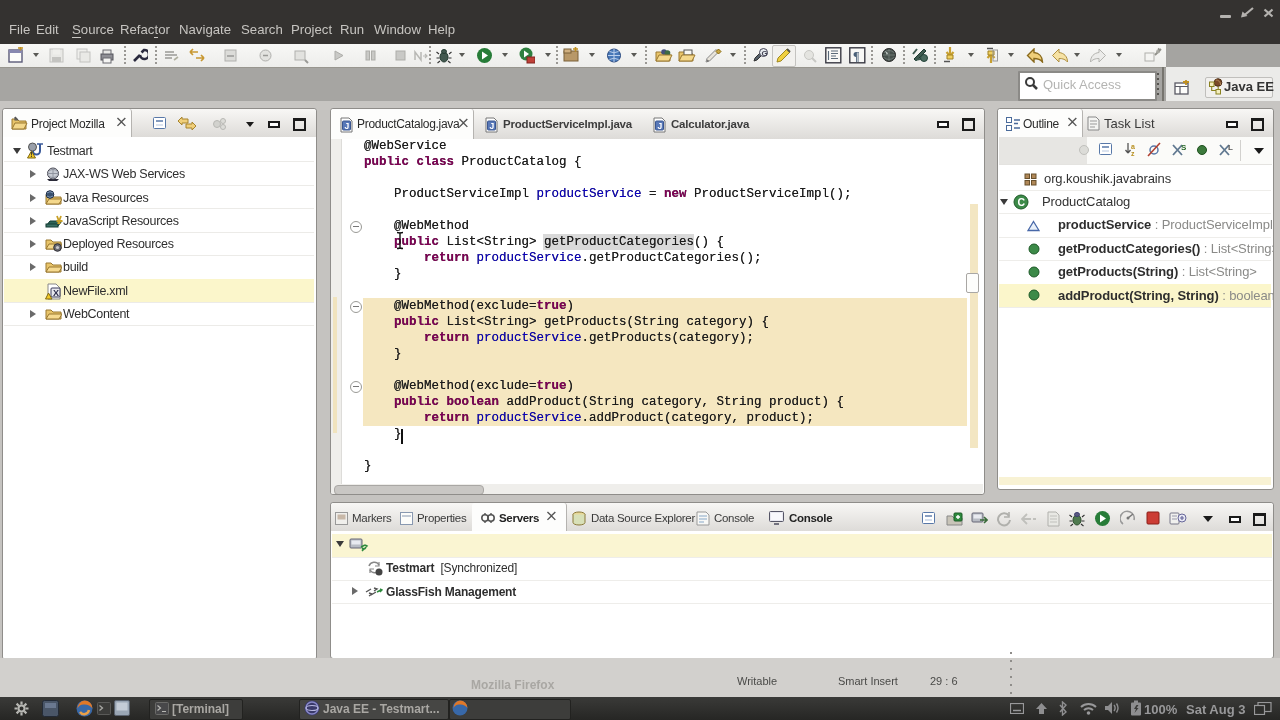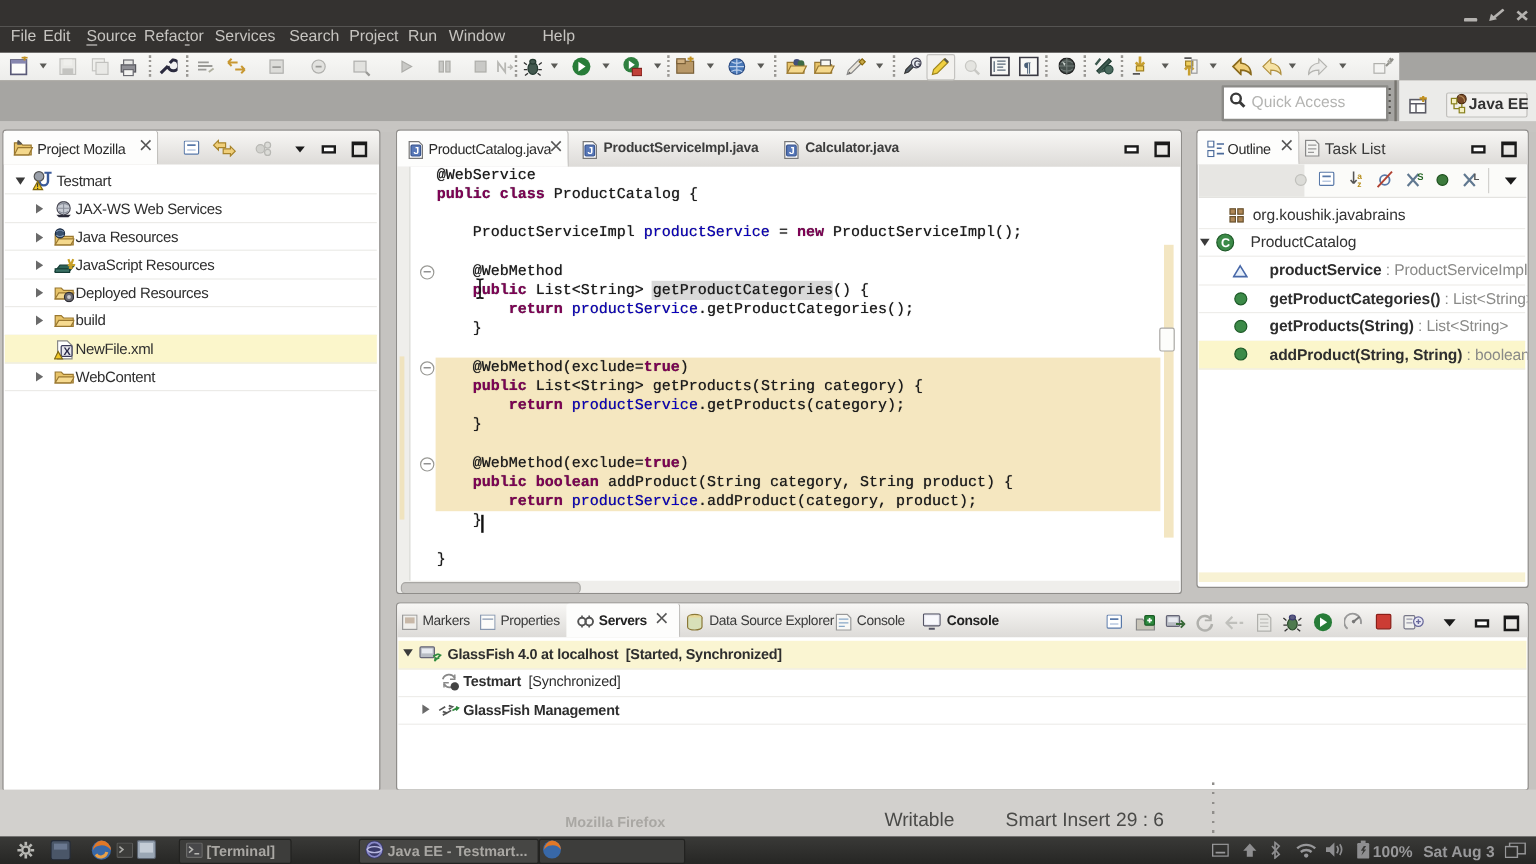--- a/index.html
+++ b/index.html
@@ -19,21 +19,21 @@
   
   #band{top:68px;left:0;width:1280px;height:33px;background:#a6a5a2;}
   #bandlight{top:101px;left:0;width:1280px;height:9px;background:#c7c5c2;}
   #perspbar{top:67px;left:1166px;width:114px;height:34px;background:#ebebe9;}
   #qa{top:71px;left:1018px;width:135px;height:26px;background:#fff;border:2px solid #8b8a87;border-radius:1px;}
   #qatext{top:77px;left:1043px;font-size:13px;color:#b4b4b2;}
   #javaee{top:77px;left:1205px;width:66px;height:19px;background:#f1f0ee;border:1px solid #c0bfbc;border-radius:2px;}
   #javaeetext{top:79px;left:1224px;font-size:13px;font-weight:bold;color:#333;}
   
   #statusband{top:658px;left:0;width:1280px;height:39px;background:#d2d0cd;}
-  .status{top:675px;font-size:16px;color:#4a4a48;}
+  .status{top:675px;font-size:11px;color:#4a4a48;}
   #watermark{top:658px;left:1014px;width:259px;font-size:23.5px;font-weight:bold;color:#303030;letter-spacing:-0.4px;text-align:right;}
   
   #taskbar{top:697px;left:0;width:1280px;height:23px;background:linear-gradient(#3a3a38,#262624);}
   .tbtext{font-size:12px;font-weight:bold;color:#a9a7a3;}
   .tbbtn{top:699px;height:19px;background:#3d3d3b;border:1px solid #222220;border-radius:2px;}
   
   .panel{background:#fff;border:1px solid #8f8d8a;border-radius:3px;overflow:hidden;}
   .phdr{position:absolute;top:0;left:0;right:0;height:28px;background:linear-gradient(#f8f7f5,#dddbd8);border-radius:3px 3px 0 0;}
   .ptab{position:absolute;top:0;height:28px;background:#fdfdfc;border-right:1px solid #b5b3b0;border-radius:3px 3px 0 0;}
   .ptabtxt{position:absolute;top:8px;font-size:12px;letter-spacing:-0.3px;color:#2b2b2b;}
@@ -75,26 +75,26 @@
     </svg>
   <svg class="abs" style="top:8px;left:1263px" width="11" height="10">
       <path d="M1.5 1.5 L9.5 8.5 M9.5 1.5 L1.5 8.5" stroke="#b4b2af" stroke-width="2.2"></path>
     </svg>
 
   <div class="abs" id="menubar"></div>
   <div class="abs menu" style="left:9px;">File</div>
   <div class="abs menu" style="left:36px;">Edit</div>
   <div class="abs menu" style="left:72px;"><span class="mn">S</span>ource</div>
   <div class="abs menu" style="left:120px;">Refac<span class="mn">t</span>or</div>
-  <div class="abs menu" style="left:179px;">Services</div>
+  <div class="abs menu" style="left:179px;">Navigate</div>
   <div class="abs menu" style="left:241px;">Search</div>
   <div class="abs menu" style="left:291px;">Project</div>
   <div class="abs menu" style="left:340px;">Run</div>
   <div class="abs menu" style="left:374px;">Window</div>
-  <div class="abs menu" style="left:452px;">Help</div>
+  <div class="abs menu" style="left:428px;">Help</div>
 
   <div class="abs" id="toolbar"></div>
   <div id="tbicons">
 
   <svg class="abs" style="top:47px;left:8px" width="17" height="17">
         <rect x="1" y="3" width="13" height="12" fill="#fdfdfb" stroke="#5a5a78" stroke-width="1.4"></rect>
         <rect x="1" y="3" width="13" height="3" fill="#8888b0"></rect>
         <path d="M10 1 h5 M12.5 -1.5 v5" stroke="#c09020" stroke-width="1.6"></path>
       </svg>
   <div class="abs dar" style="top:53px;left:33px"></div>
@@ -637,21 +637,20 @@
 
     <div class="srow hl2" style="top:31px;"></div>
     <div class="srow" style="top:54px;"></div>
     <div class="srow" style="top:77px;"></div>
     <div class="abs exp-c" style="top:38px;left:5px;"></div>
     <svg class="abs" style="top:34px;left:18px" width="20" height="16">
         <rect x="1" y="2" width="12" height="9" rx="1" fill="#b8bcc4" stroke="#667"></rect>
         <rect x="2.5" y="3.5" width="9" height="4" fill="#e8eaf0"></rect>
         <path d="M12 10 l4 -2 M13 13 l4 -2 M16 8 l2 1 -2 2 M13 11 l2 1 -2 2" stroke="#2e8a3e" stroke-width="1.5" fill="none"></path>
       </svg>
-    <div class="stxt" style="top:35px;left:42px;font-weight:bold;">GlassFish 4.0 at localhost&nbsp; [Started, Synchronized]</div>
     <svg class="abs" style="top:57px;left:36px" width="16" height="16">
         <path d="M2 6 a5.5 5.5 0 0 1 10 -1 M13 9 a5.5 5.5 0 0 1 -10 1" stroke="#888" stroke-width="1.5" fill="none"></path>
         <path d="M12 2 v4 h-4 M3 13 v-4 h4" fill="none" stroke="#888" stroke-width="1.2"></path>
         <circle cx="12" cy="12" r="3.5" fill="#444"></circle>
       </svg>
     <div class="stxt" style="top:58px;left:55px;"><b>Testmart</b>&nbsp; [Synchronized]</div>
     <div class="abs exp-o" style="top:84px;left:21px;"></div>
     <svg class="abs" style="top:81px;left:33px" width="20" height="14">
         <path d="M2 8 l5 -3 M7 11 l5 -3 M10 4 l3 1 -3 2 M5 9 l3 1 -3 2" stroke="#555" stroke-width="1.4" fill="none"></path>
         <path d="M13 8 l4 -2 M16 5 l2 1 -2 2" stroke="#2e8a3e" stroke-width="1.4" fill="none"></path>

